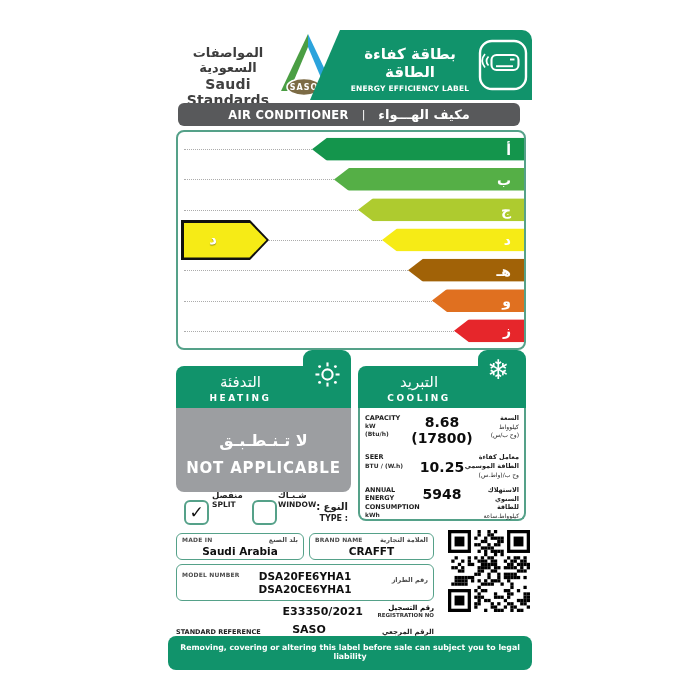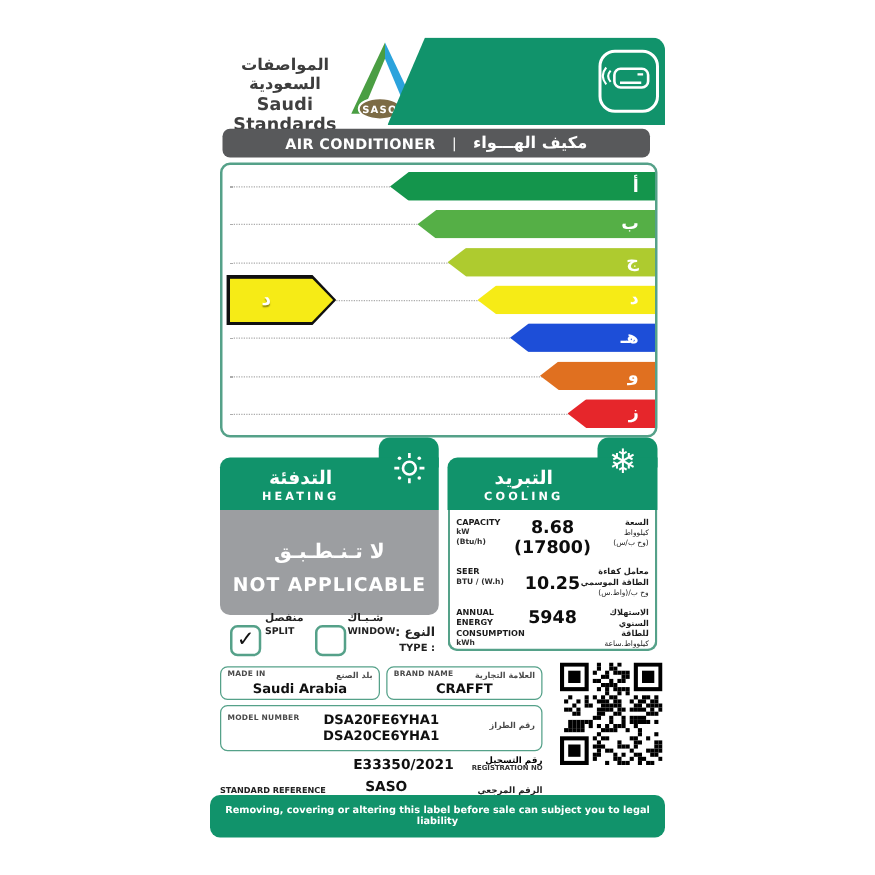--- a/index.html
+++ b/index.html
@@ -49,21 +49,21 @@
   
   .tab{position:absolute;width:48px;height:24px;background:var(--green);border-radius:9px 9px 0 0;}
   .h-tab{left:135px;top:320px;}
   .c-tab{left:310px;top:320px;}
   .sect-head{position:absolute;top:336px;height:42px;background:var(--green);border-radius:8px 0 0 0;}
   .h-head{left:8px;width:175px;}
   .c-head{left:190px;width:168px;}
   .sect-title{position:absolute;top:343px;text-align:center;color:#fff;}
   .h-title{left:8px;width:129px;}
   .c-title{left:190px;width:122px;}
-  .sect-title .ar{font-size:15px;font-weight:bold;direction:rtl;}
+  .sect-title .ar{font-size:15px;font-weight:normal;direction:rtl;}
   .sect-title .en{font-size:9px;font-weight:bold;letter-spacing:2.5px;margin-top:2px;}
   .sun-icon{position:absolute;left:146px;top:331px;}
   .flake-icon{position:absolute;left:319px;top:326px;font-size:27px;color:#fff;line-height:1;}
   .h-body{position:absolute;left:8px;top:378px;width:175px;height:84px;background:var(--na-gray);
           border-radius:0 0 8px 8px;color:#fff;text-align:center;}
   .h-body .ar{font-size:16px;font-weight:bold;margin-top:23px;direction:rtl;}
   .h-body .en{font-size:15px;font-weight:bold;margin-top:9px;letter-spacing:.8px;}
   .c-body{position:absolute;left:190px;top:378px;width:168px;height:113px;background:#fff;
           border:2px solid var(--border-green);border-top:none;border-radius:0 0 8px 8px;
           box-sizing:border-box;padding:6px 5px 3px;}
@@ -125,20 +125,24 @@
 
   <svg class="saso" viewBox="0 0 60 68">
     <polygon points="30,3 3,60 30,60" fill="#4A9E43"></polygon>
     <polygon points="30,3 57,60 30,60" fill="#2BA3DC"></polygon>
     <polygon points="30,16 14,54 46,54" fill="#ffffff"></polygon>
     <ellipse cx="26" cy="56" rx="17" ry="8.5" fill="#7C6B45" stroke="#ffffff" stroke-width="1.6"></ellipse>
     <text x="26" y="59" text-anchor="middle" font-size="8" font-weight="bold" fill="#ffffff" letter-spacing="1">SASO</text>
   </svg>
 
   <div class="gheader"></div>
+  <div class="gtitle">
+    <div class="ar">بطاقة كفاءة الطاقة</div>
+    <div class="en">ENERGY EFFICIENCY LABEL</div>
+  </div>
   <svg class="ac-icon" width="50" height="52" viewBox="0 0 50 52">
     <rect x="2" y="2" width="46" height="48" rx="12" fill="none" stroke="#fff" stroke-width="2.4"></rect>
     <rect x="13.5" y="16" width="27" height="15" rx="5" fill="none" stroke="#fff" stroke-width="2.1"></rect>
     <line x1="18" y1="27.2" x2="35" y2="27.2" stroke="#fff" stroke-width="1.9"></line>
     <line x1="32" y1="20.5" x2="36.5" y2="20.5" stroke="#fff" stroke-width="1.9"></line>
     <path d="M10.5,17.5 q-4,4.5 0,9" fill="none" stroke="#fff" stroke-width="1.7"></path>
     <path d="M7,15 q-5.5,6.5 0,13.5" fill="none" stroke="#fff" stroke-width="1.7"></path>
   </svg>
 
   <div class="pbar">
@@ -168,21 +172,21 @@
           </div>
         </div>
         <div class="rating-row">
           <div class="dotted"></div>
           <div class="bar" style="width: 142px; background: rgb(246, 235, 22);">
             <span>د</span>
           </div>
         </div>
         <div class="rating-row">
           <div class="dotted"></div>
-          <div class="bar" style="width: 116px; background: #1d4ed8;">
+          <div class="bar" style="width: 116px; background: #a16207;">
             <span>هـ</span>
           </div>
         </div>
         <div class="rating-row">
           <div class="dotted"></div>
           <div class="bar" style="width: 92px; background: rgb(224, 112, 32);">
             <span>و</span>
           </div>
         </div>
         <div class="rating-row">

